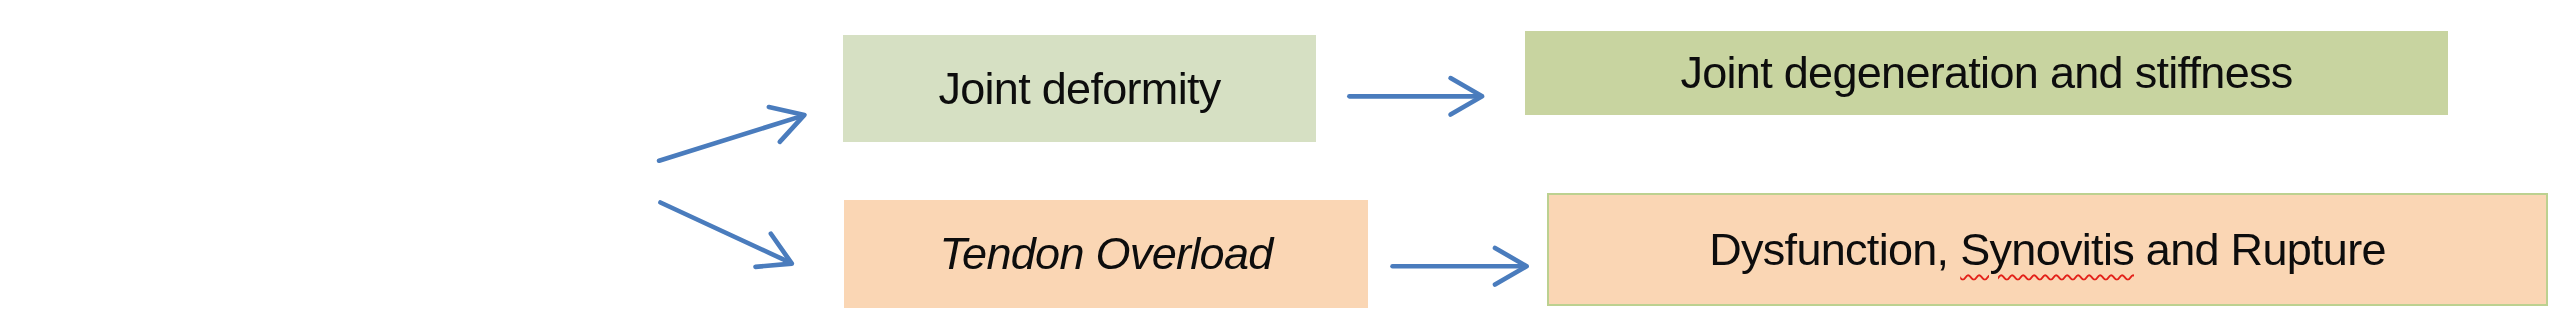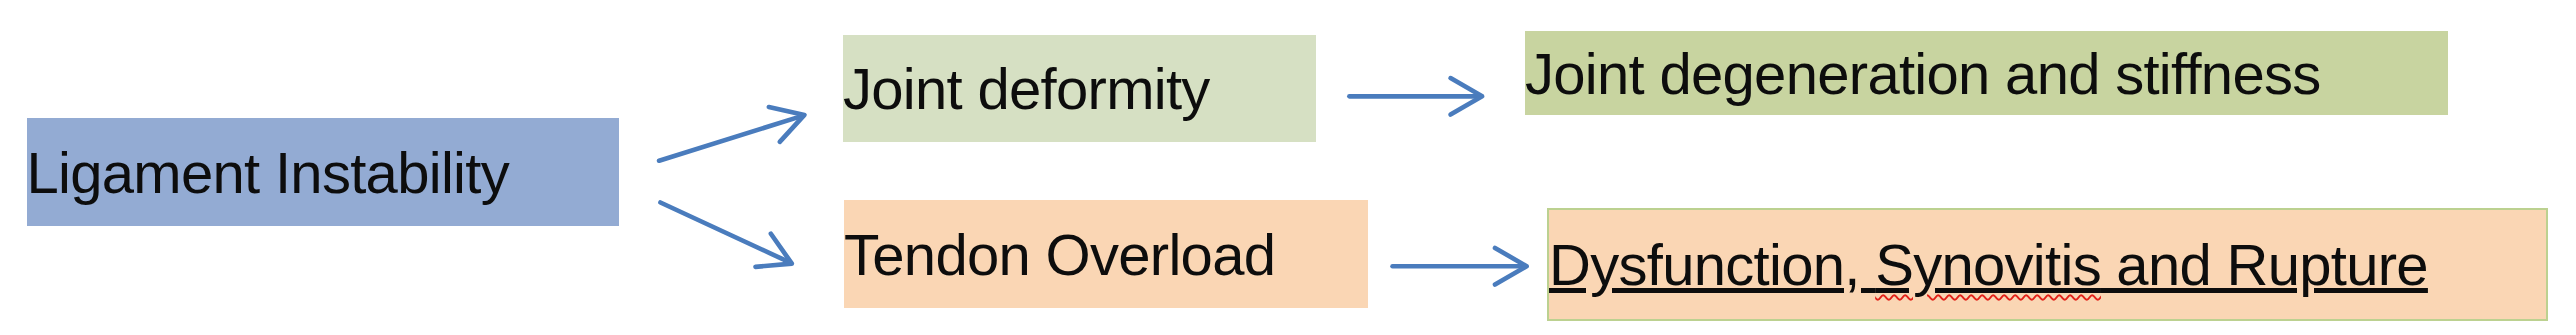--- a/index.html
+++ b/index.html
@@ -14,30 +14,31 @@
     position: absolute;
     left: 0; top: 0;
     width: 2576px;
     height: 336px;
     pointer-events: none;
   }
   .node {
     position: absolute;
     display: flex;
     align-items: center;
-    font-size: 58px;
+    justify-content: center;
+    font-size: 45px;
     letter-spacing: -0.7px;
     white-space: nowrap;
     box-sizing: border-box;
   }
   .node-ligament           { left: 26.5px;   top: 118px; width: 592px;  height: 108px; }
   .node-joint-deformity    { left: 843px; top: 35px;  width: 473px;  height: 107px; }
   .node-joint-degeneration { left: 1525px; top: 31px;  width: 923px; height: 84px; }
   .node-tendon-overload    { left: 844px; top: 200px; width: 524px;  height: 108px; }
-  .node-dysfunction        { left: 1547px; top: 208px; width: 1001px; height: 113px; border: 2.7px solid; text-decoration: underline; }
+  .node-dysfunction        { left: 1547px; top: 193px; width: 1001px; height: 113px; border: 2.7px solid; }
   .misspelled {
     text-decoration: underline;
     text-decoration-style: wavy;
     text-decoration-thickness: 2px;
     text-underline-offset: 9.3px;
   }
   .arrow-line { fill: none; }
 </style>
 </head>
 <body>
@@ -60,33 +61,30 @@
       <line class="arrow-line" x1="2033" y1="145" x2="2225" y2="145" stroke-width="7" stroke-linecap="round" stroke="#4A7CBD"></line>
       <polyline class="arrow-line" points="2185.4,172.5 2233,145 2185.4,117.5" stroke-width="7" stroke-linecap="round" stroke-linejoin="round" stroke="#4A7CBD"></polyline>
     </g>
 
     <g>
       <line class="arrow-line" x1="2098" y1="401" x2="2292" y2="401" stroke-width="7" stroke-linecap="round" stroke="#4A7CBD"></line>
       <polyline class="arrow-line" points="2252.4,428.5 2300,401 2252.4,373.5" stroke-width="7" stroke-linecap="round" stroke-linejoin="round" stroke="#4A7CBD"></polyline>
     </g>
   </svg>
 
-  <div class="node node-ligament" style="background-color: rgb(147, 171, 211); color: rgb(13, 13, 13);">
-    <span>Ligament Instability</span>
-  </div>
 
   <div class="node node-joint-deformity" style="background-color: rgb(214, 224, 195); color: rgb(13, 13, 13);">
     <span>Joint deformity</span>
   </div>
 
   <div class="node node-joint-degeneration" style="background-color: rgb(200, 212, 160); color: rgb(13, 13, 13);">
     <span>Joint degeneration and stiffness</span>
   </div>
 
-  <div class="node node-tendon-overload" style="background-color: rgb(250, 214, 180); color: rgb(13, 13, 13);">
+  <div class="node node-tendon-overload" style="background-color: rgb(250, 214, 180); color: rgb(13, 13, 13); font-style: italic;">
     <span>Tendon Overload</span>
   </div>
 
   <div class="node node-dysfunction" style="background-color: rgb(250, 214, 180); border-color: rgb(188, 209, 144); color: rgb(13, 13, 13);">
     <span>
       <span>Dysfunction, </span><span class="misspelled" style="text-decoration-color: rgb(227, 33, 25);">Synovitis</span><span> and Rupture</span>
     </span>
   </div>
 
 </div>

